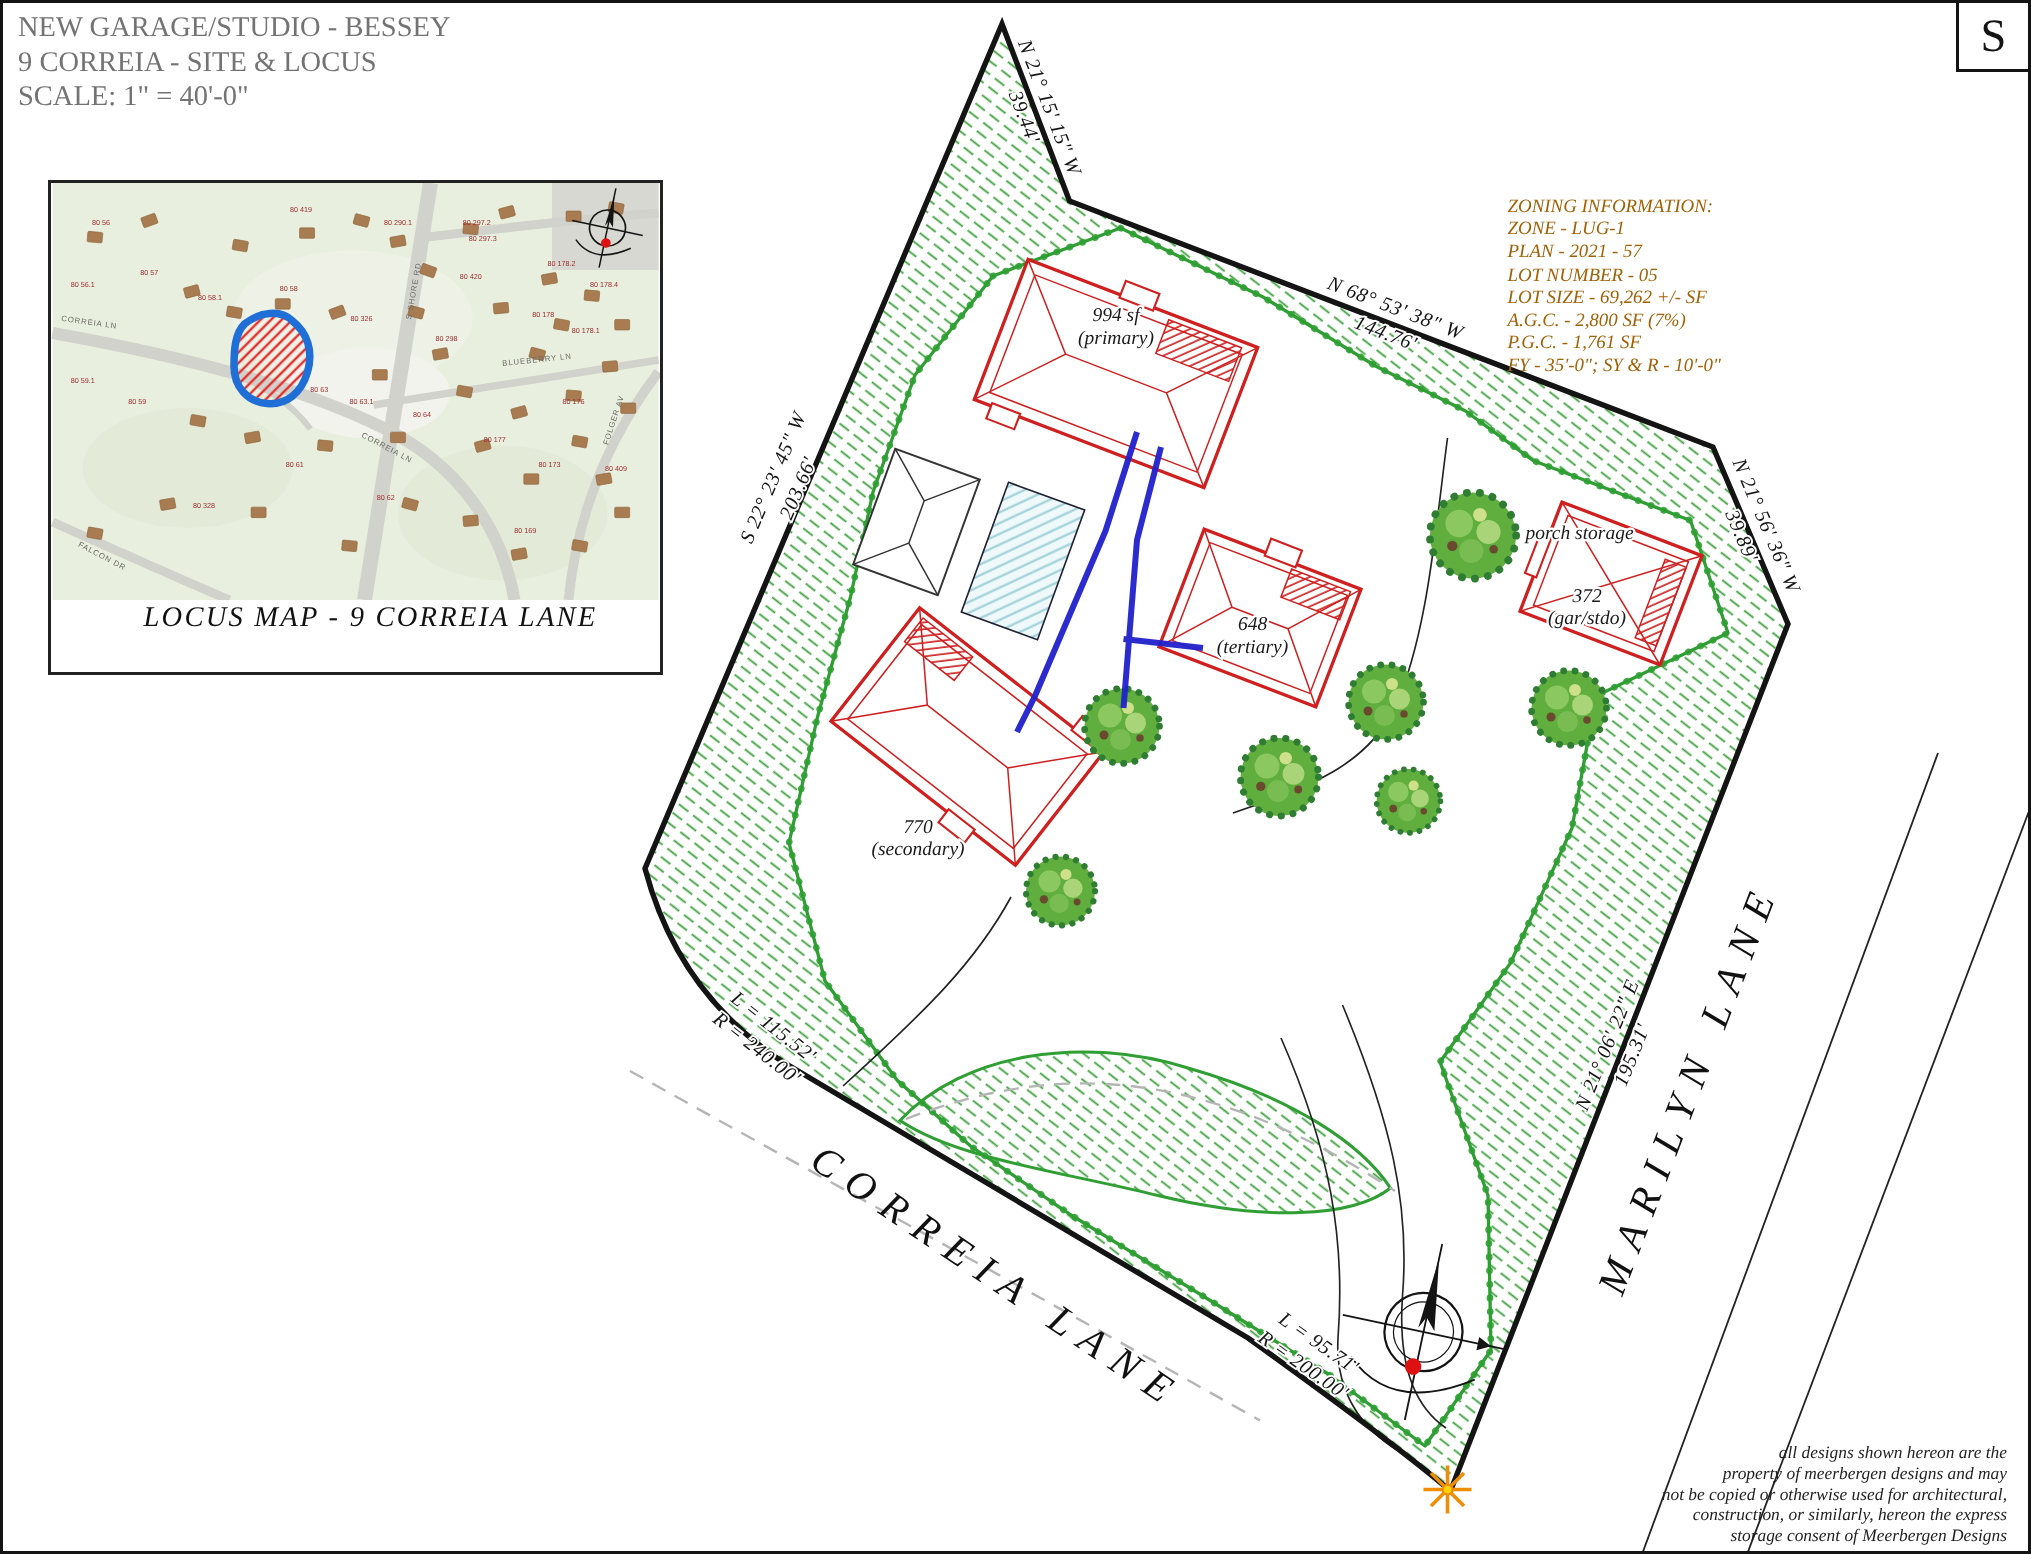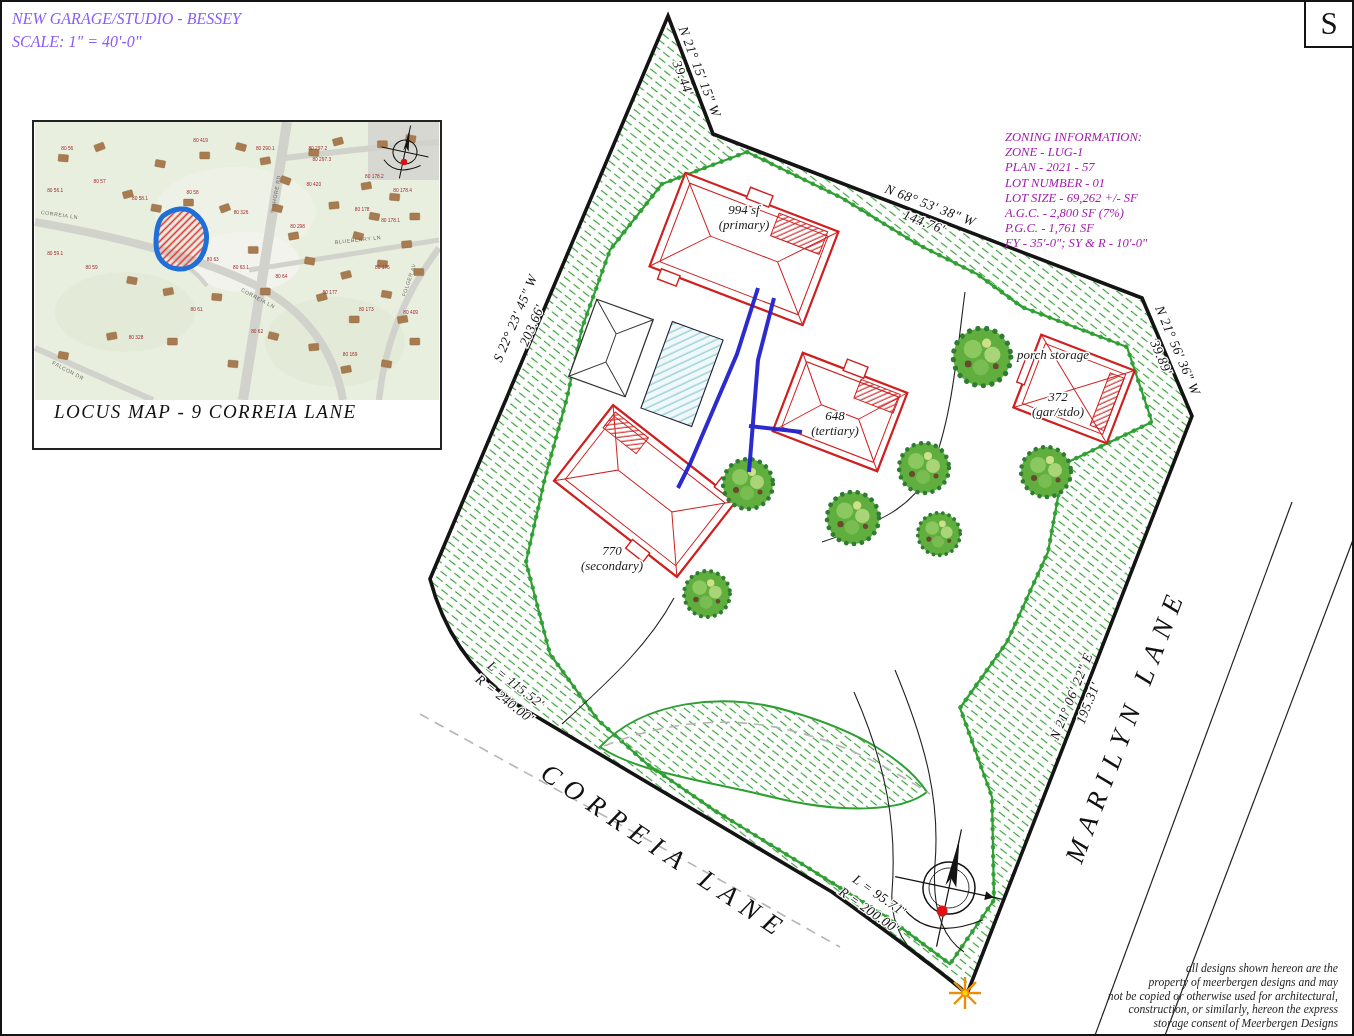--- a/index.html
+++ b/index.html
@@ -1,24 +1,24 @@
 <!DOCTYPE html>
 <html><head>
 <meta charset="utf-8">
 <style>
   html,body{margin:0;padding:0;background:#9a9a9a;}
   .page{position:relative;width:1354px;height:1036px;background:#ffffff;overflow:hidden;
         font-family:"Liberation Serif",serif;box-sizing:border-box;border:2px solid #141414;}
-  .title-block{position:absolute;left:10px;top:5px;font-style:italic;font-size:16px;line-height:23px;color:#8b5cf6;}
+  .title-block{position:absolute;left:10px;top:5px;font-size:19px;line-height:23px;color:#737373;}
   .sheet-box{position:absolute;top:0;right:0;width:46px;height:44px;border-left:2px solid #141414;border-bottom:2px solid #141414;
              display:flex;align-items:center;justify-content:center;font-size:31px;color:#141414;background:#fff;}
   .locus-inset{position:absolute;left:30px;top:118px;width:410px;height:330px;border:2px solid #222;background:#fff;box-sizing:border-box;}
   .locus-svg{display:block;width:406px;height:278px;}
-  .locus-caption{text-align:left;font-style:italic;font-size:19px;line-height:22px;letter-spacing:1.5px;color:#111;margin-top:1px;padding-left:20px;}
-  .zoning{position:absolute;left:1003px;top:128px;font-style:italic;font-size:12.6px;line-height:15.2px;color:#a21caf;white-space:nowrap;}
+  .locus-caption{text-align:center;font-style:italic;font-size:19px;line-height:22px;letter-spacing:1.5px;color:#111;margin-top:1px;padding-left:20px;}
+  .zoning{position:absolute;left:1003px;top:128px;font-style:italic;font-size:12.6px;line-height:15.2px;color:#a16207;white-space:nowrap;}
   .site-svg{position:absolute;left:0;top:0;}
   .firm{position:absolute;left:9px;bottom:3px;font-size:19px;line-height:25px;color:#3d3d3d;letter-spacing:.5px;}
   .copyright{position:absolute;right:14px;bottom:3px;text-align:right;font-style:italic;font-size:11.6px;line-height:13.8px;color:#1f1f1f;margin-left:48px;}
   
   .bearing{font:italic 13.5px "Liberation Serif",serif;fill:#151515;text-anchor:middle;letter-spacing:.5px;
            paint-order:stroke;stroke:#ffffff;stroke-width:2.5px;}
   .street{font:italic 27px "Liberation Serif",serif;fill:#111;text-anchor:middle;letter-spacing:9px;}
   .bldg{font:italic 13px "Liberation Serif",serif;fill:#1a1a1a;text-anchor:middle;
         paint-order:stroke;stroke:#ffffff;stroke-width:3px;}
   .locus-parcel{font:4.8px "Liberation Sans",sans-serif;fill:#a03030;text-anchor:middle;}
@@ -220,20 +220,21 @@
         <g transform="translate(1056,399)">
           <text class="bldg">372</text>
           <text y="15" class="bldg">(gar/stdo)</text>
         </g>
         <text x="1051" y="357" class="bldg">porch storage</text>
       </g>
   </svg>
 
   <div class="title-block">
     <div>NEW GARAGE/STUDIO - BESSEY</div>
+    <div>9 CORREIA - SITE &amp; LOCUS</div>
     <div>SCALE:  1" = 40'-0"</div>
   </div>
 
   <div class="sheet-box">
     <span>S</span>
   </div>
 
   <div class="locus-inset">
     <svg class="locus-svg" viewBox="0 0 404 278">
       <defs>
@@ -372,21 +373,21 @@
     <div class="locus-caption">
       <div>LOCUS MAP  -  9  CORREIA  LANE</div>
     </div>
   </div>
 
   <div class="zoning">
     <div>ZONING INFORMATION:</div>
     <div id="zoning-lines">
         <div>ZONE - LUG-1</div>
         <div>PLAN - 2021 - 57</div>
-        <div>LOT NUMBER - 01</div>
+        <div>LOT NUMBER - 05</div>
         <div>LOT SIZE - 69,262 +/- SF</div>
         <div>A.G.C. - 2,800 SF (7%)</div>
         <div>P.G.C. - 1,761 SF</div>
         <div>FY - 35'-0"; SY &amp; R - 10'-0"</div>
       </div>
   </div>
 
 
   <div class="copyright">
     <div id="copyright-lines">

